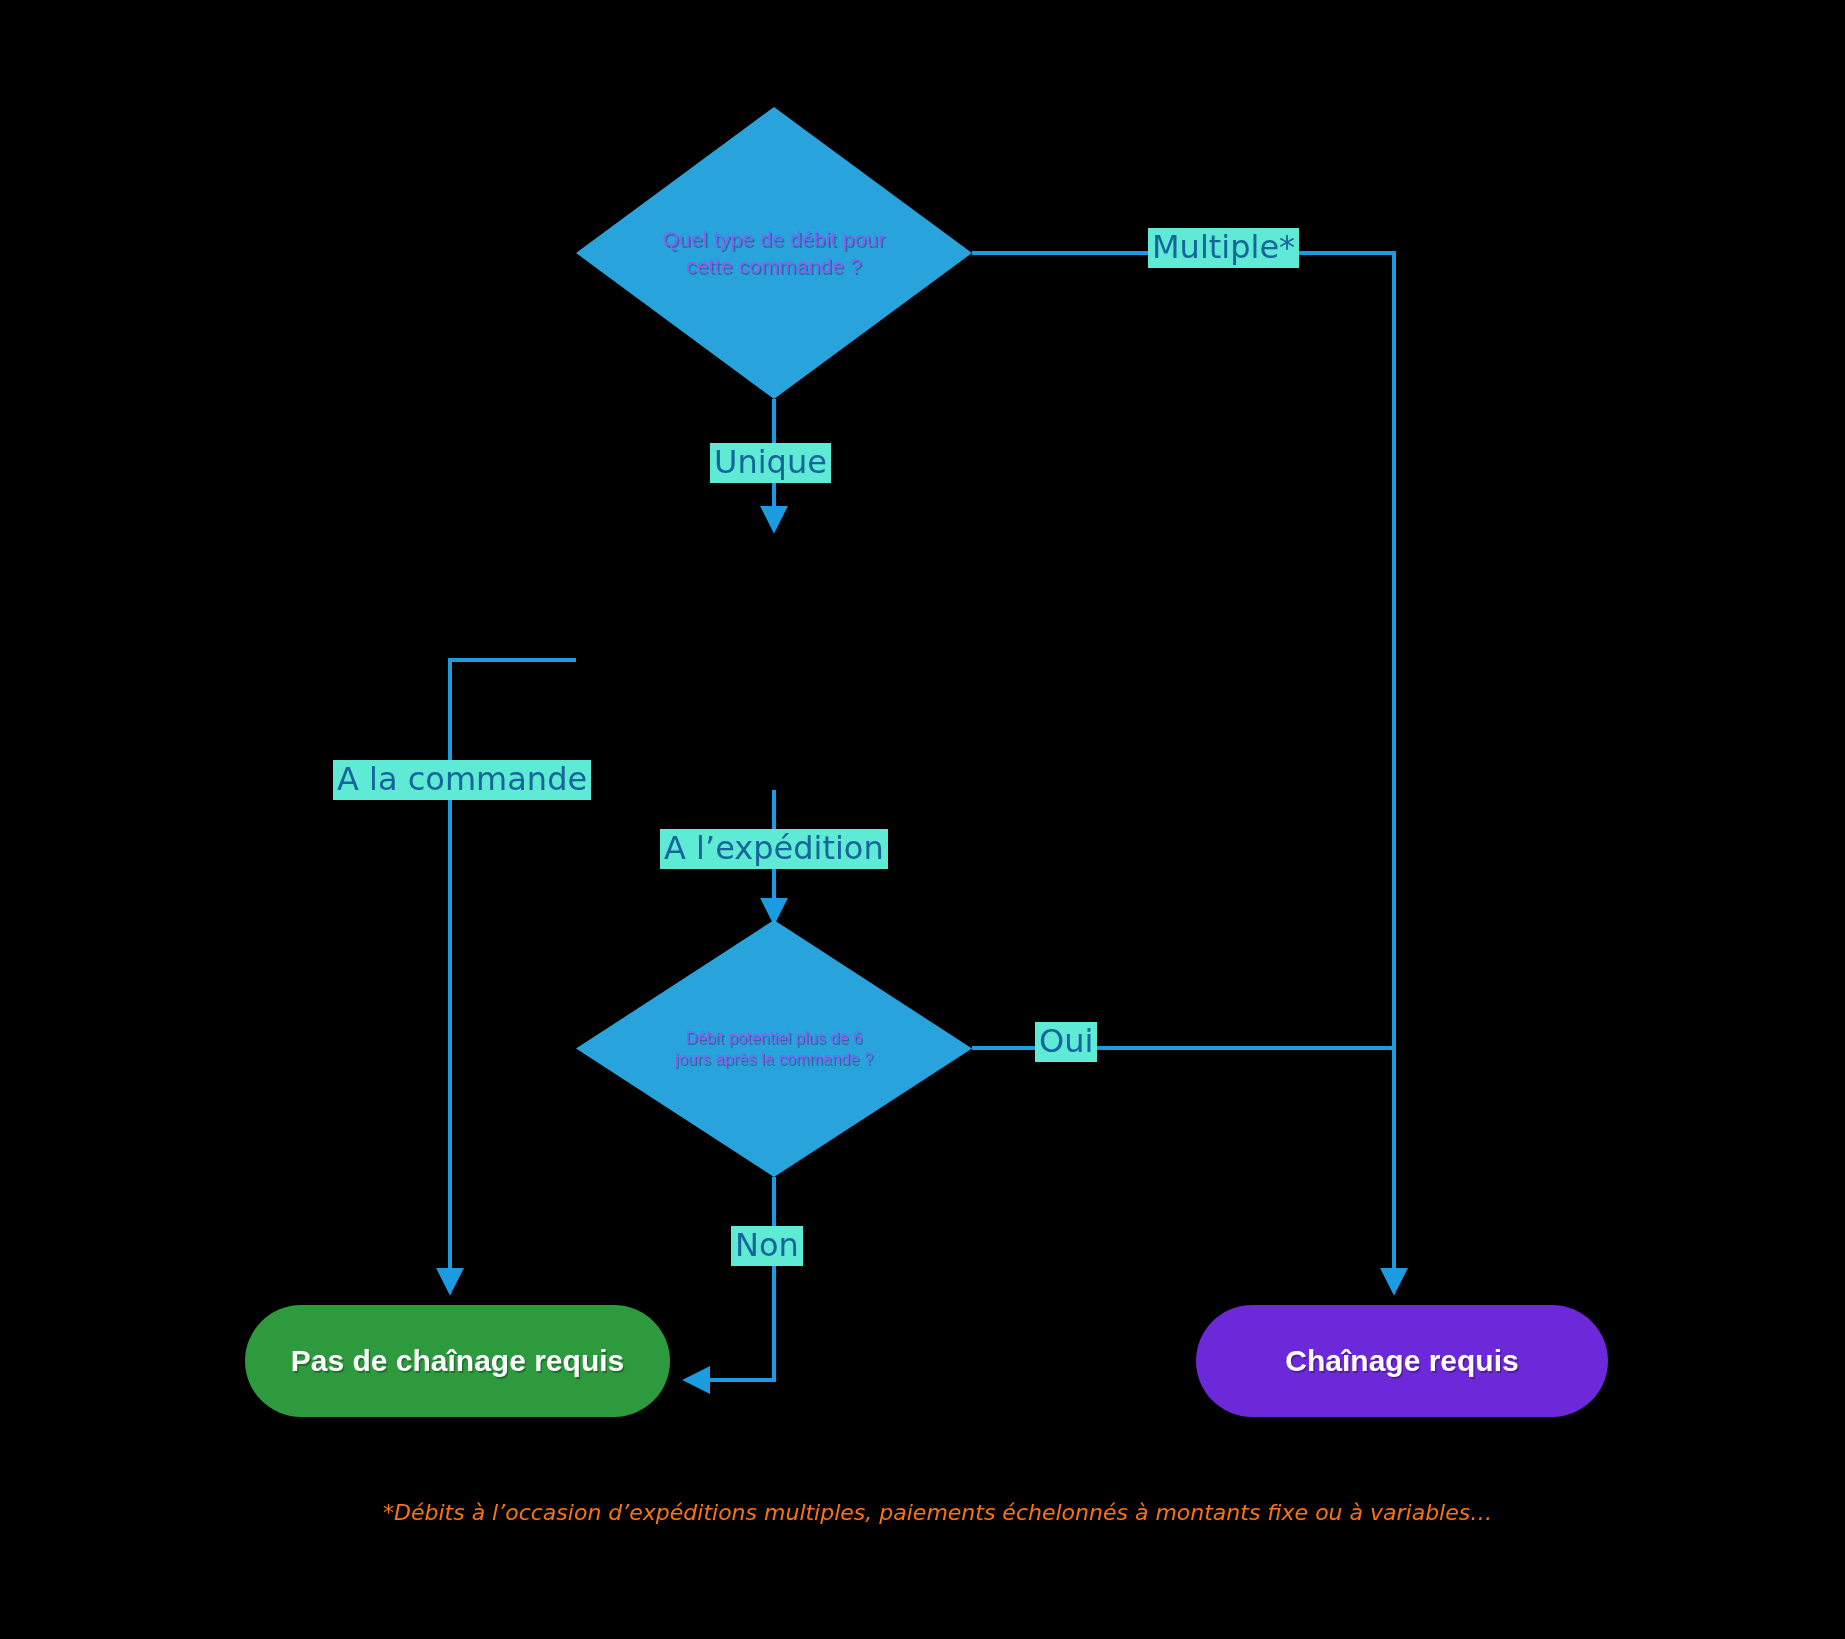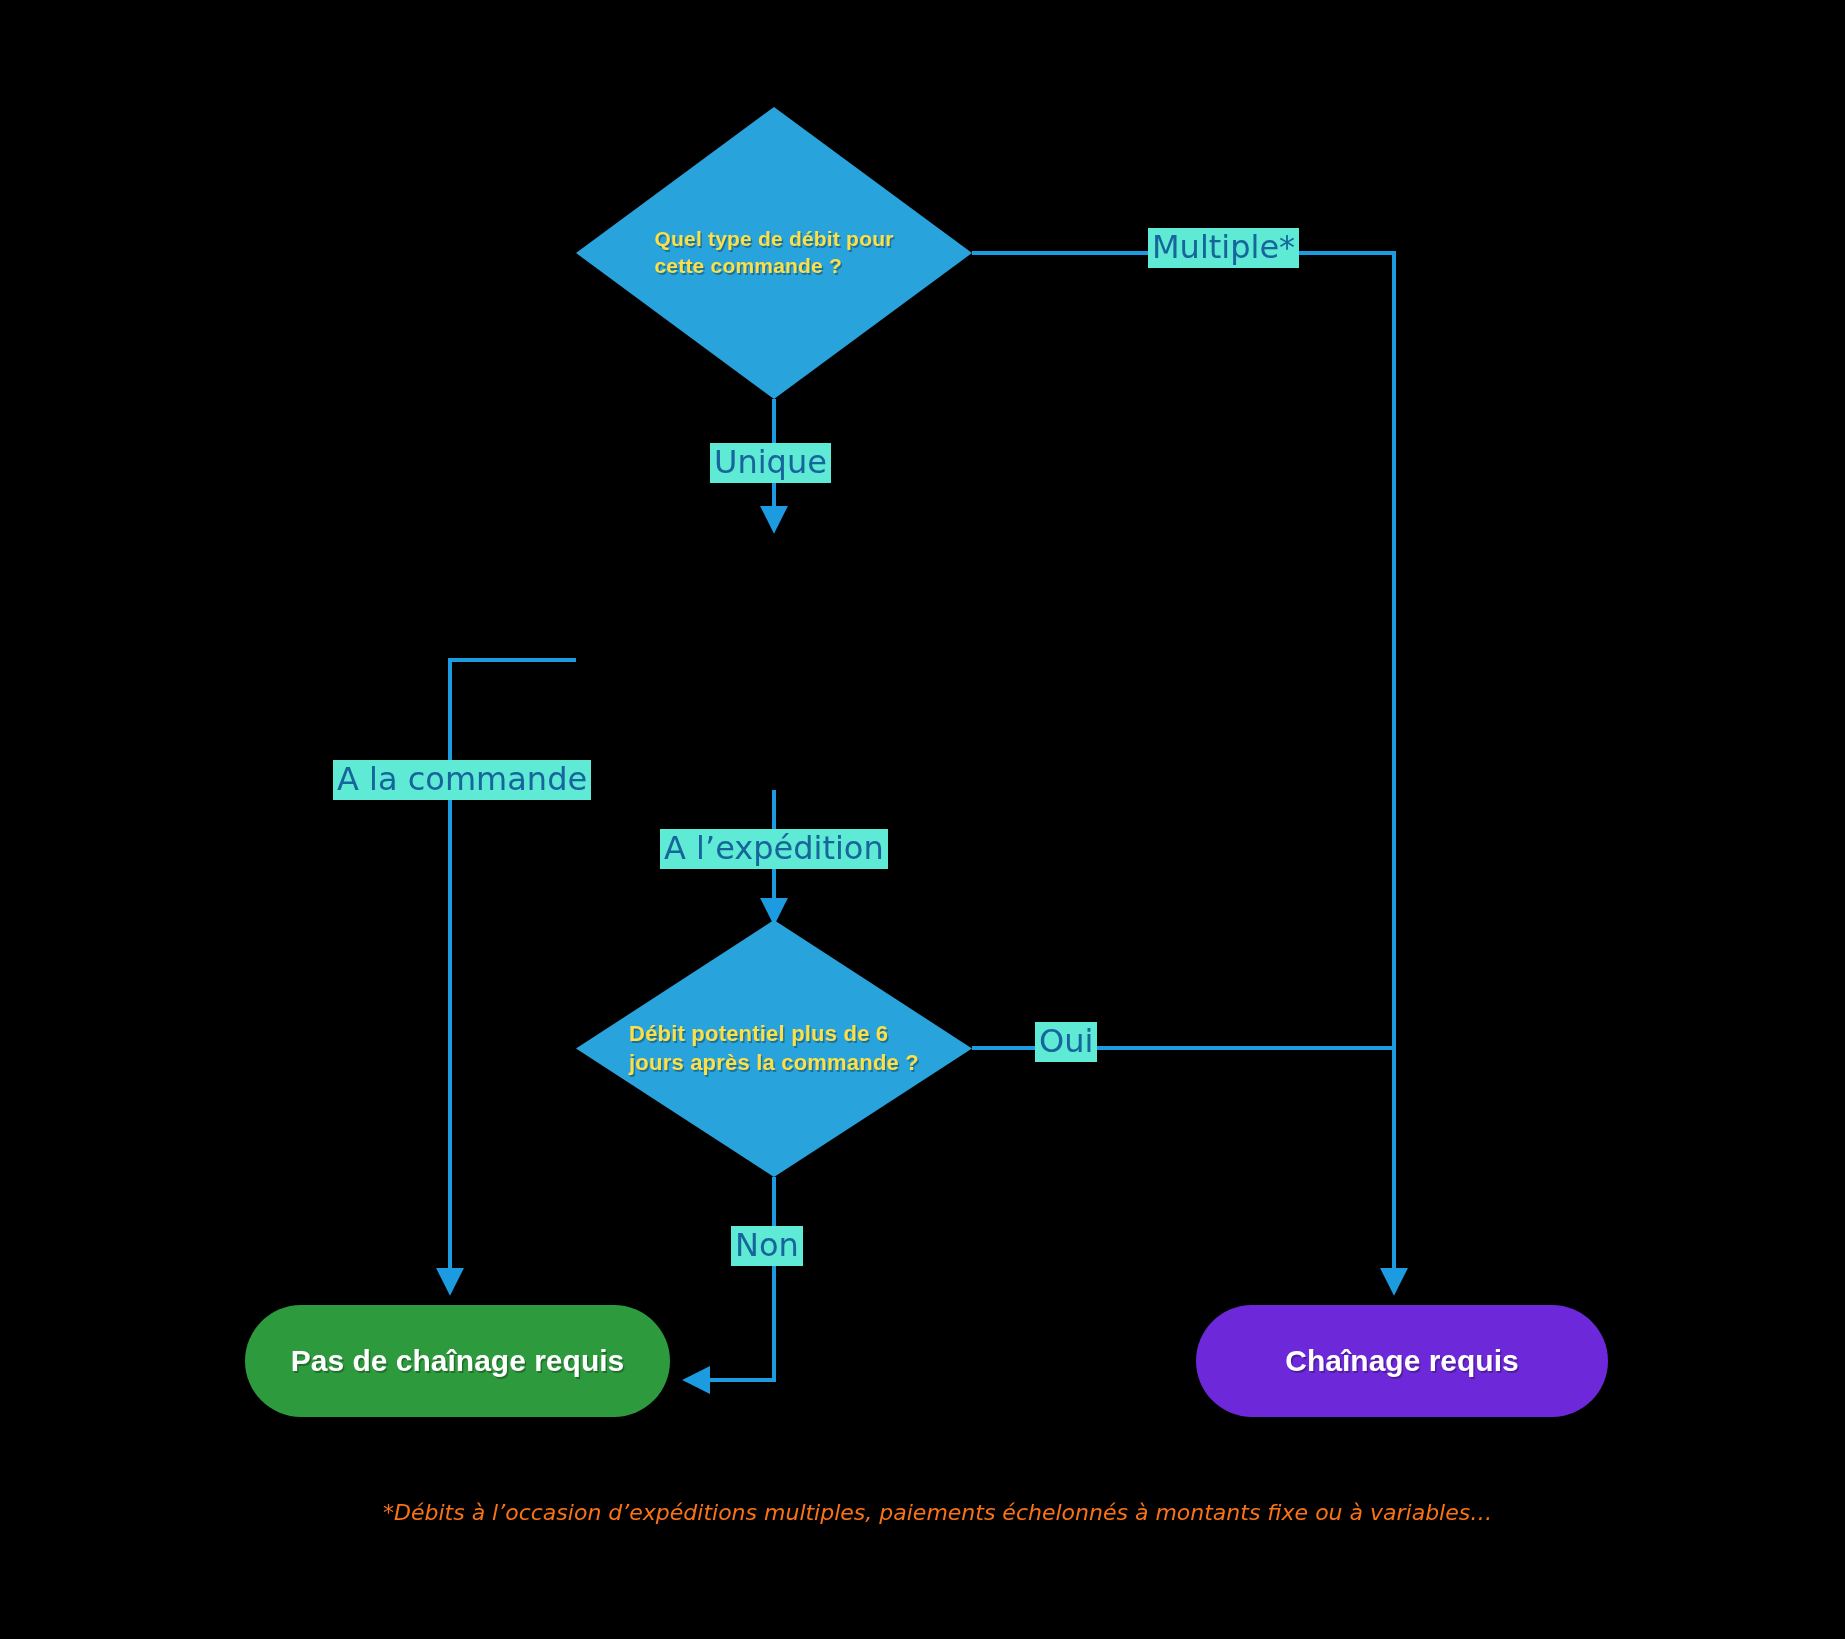--- a/index.html
+++ b/index.html
@@ -37,22 +37,23 @@
   .diamond .shape {
     position: absolute;
     left: 0; top: 0;
     width: 100%; height: 100%;
     background: #29A3DC;
     clip-path: polygon(50% 0%, 100% 50%, 50% 100%, 0% 50%);
   }
   .diamond .dtext {
     position: relative;
     z-index: 2;
-    color: #fde047;
-    font-weight: bold;
+    color: #8b5cf6;
+    font-weight: normal;
+    text-align: center;
     line-height: 1.28;
     letter-spacing: 0.2px;
     text-shadow: 1.5px 1.5px 0 rgba(0,0,0,0.30);
     padding: 0 6px;
     white-space: pre-line;
   }
 
   
   .pill {
     position: absolute;
@@ -116,21 +117,21 @@
 
   <div class="diamond" style="left:576px; top:107px; width:396px; height:292px;">
     <div class="shape"></div>
     <div class="dtext" style="font-size:21px; max-width:310px;">Quel type de débit pour
 cette commande ?</div>
   </div>
 
 
   <div class="diamond" style="left:576px; top:920px; width:396px; height:257px;">
     <div class="shape"></div>
-    <div class="dtext" style="font-size:22px; max-width:330px;">Débit potentiel plus de 6
+    <div class="dtext" style="font-size:16px; max-width:330px;">Débit potentiel plus de 6
 jours après la commande ?</div>
   </div>
 
   <div class="pill green" style="left:245px; top:1305px; width:425px; height:112px;">
     <span style="font-size:30px;">Pas de chaînage requis</span>
   </div>
 
   <div class="pill orange" style="left:1196px; top:1305px; width:412px; height:112px;">
     <span style="font-size:30px;">Chaînage requis</span>
   </div>

